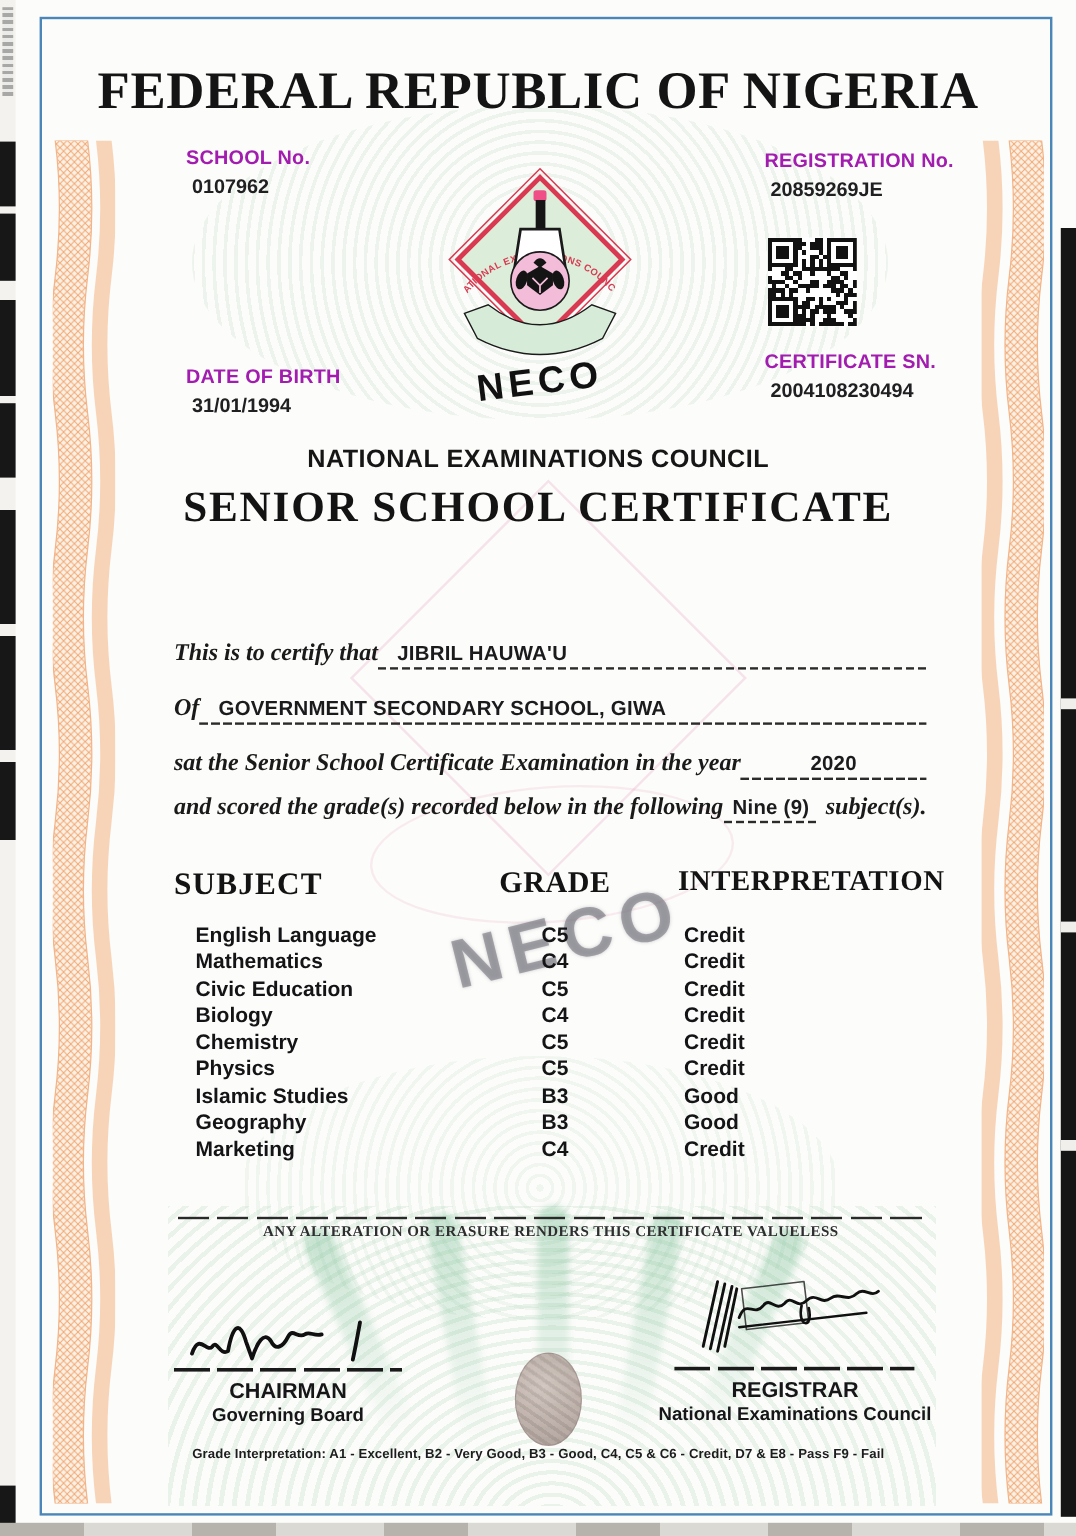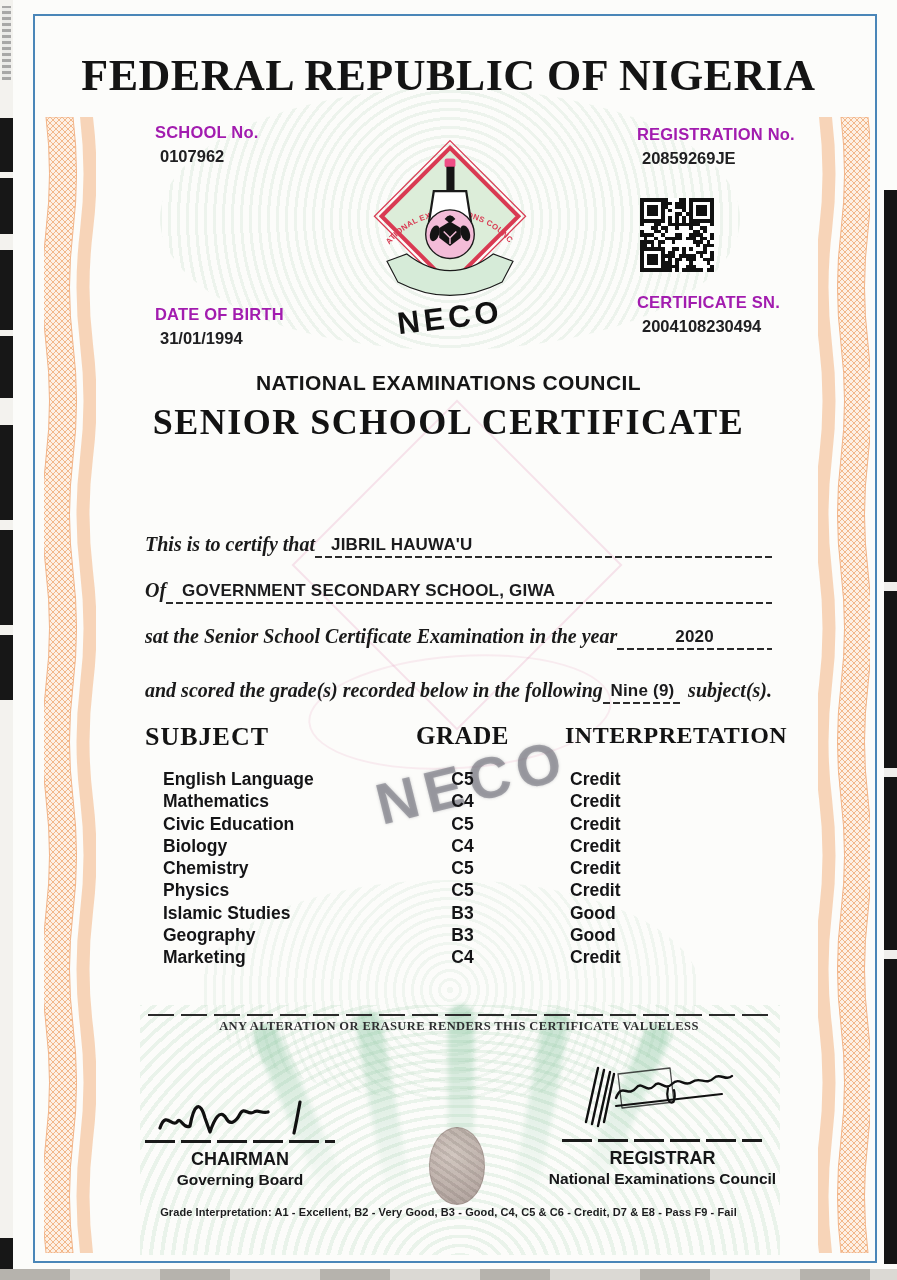--- a/index.html
+++ b/index.html
@@ -460,21 +460,21 @@
     <span class="fill">
       <span class="v left">GOVERNMENT SECONDARY SCHOOL, GIWA</span>
     </span>
   </div>
   <div class="abs crow" style="top:614px">
     <span class="clabel">sat the Senior School Certificate Examination in the year</span>
     <span class="fill">
       <span class="v center">2020</span>
     </span>
   </div>
-  <div class="abs crow" style="top:668px">
+  <div class="abs crow" style="top:650px">
     <span class="clabel">and scored the grade(s) recorded below in the following</span>
     <span class="fill" style="max-width:185px">
       <span class="v center">Nine (9)</span>
     </span>
     <span class="clabel" style="margin-left:6px">subject(s).</span>
   </div>
 
   <div class="abs stamp">NECO</div>
 
   <div class="abs results">

